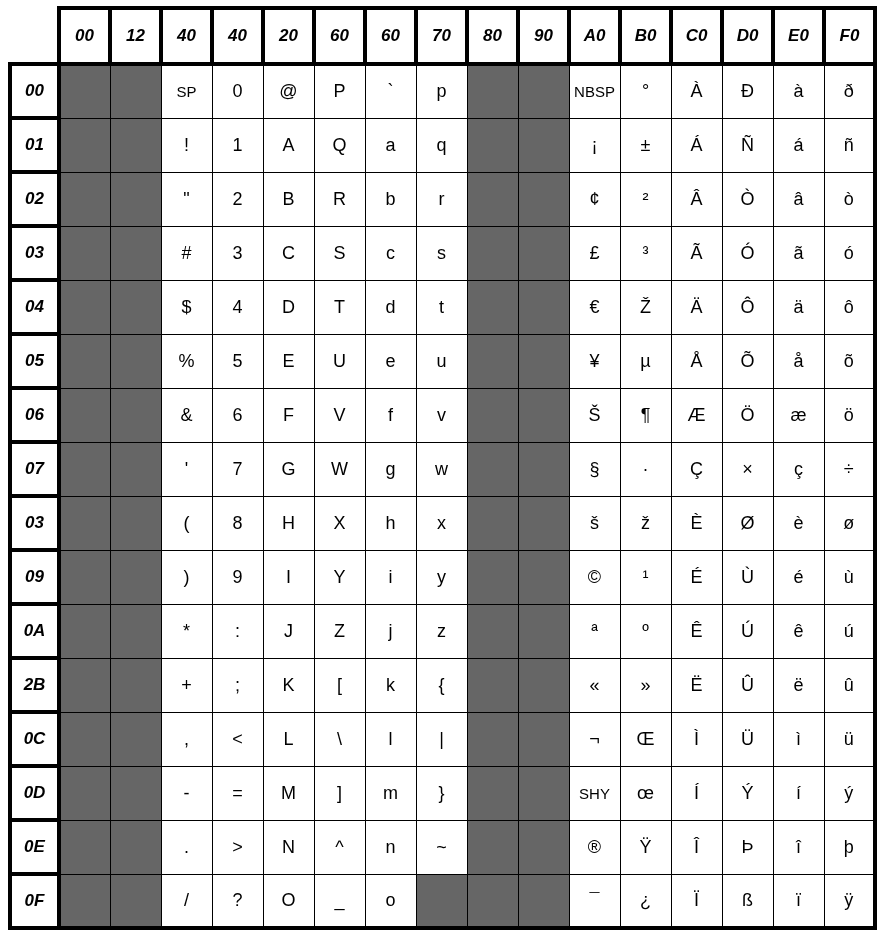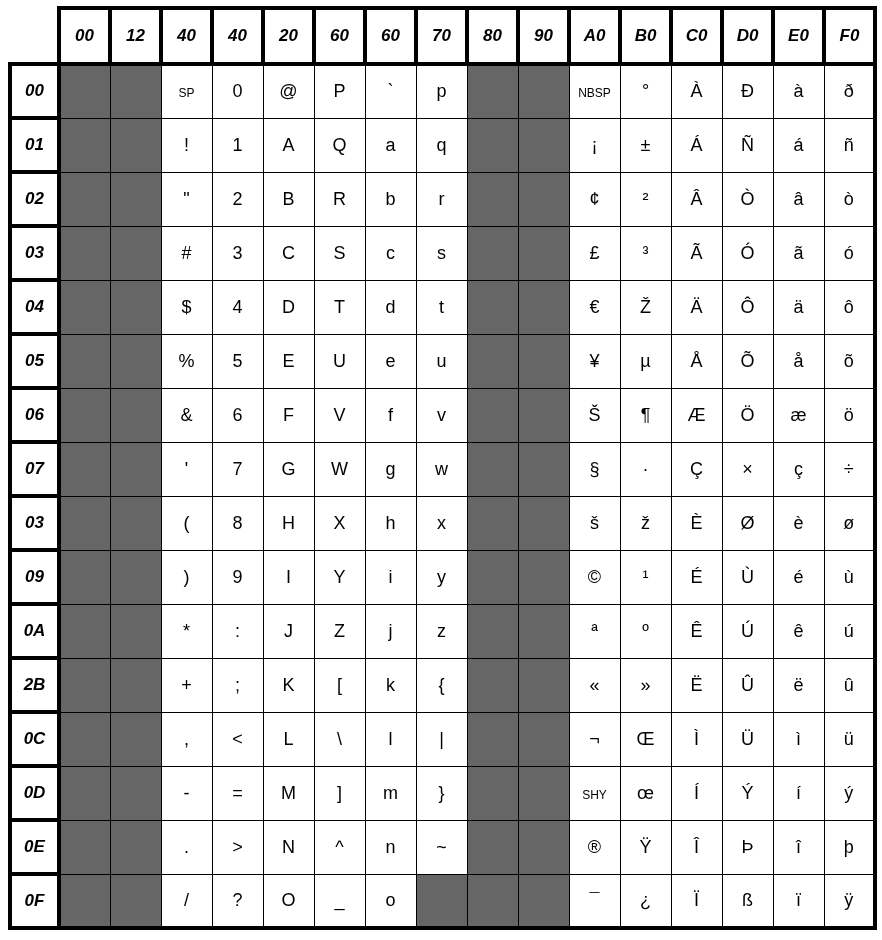--- a/index.html
+++ b/index.html
@@ -43,21 +43,21 @@
     font-size: 18px;
     padding: 0;
     background: #ffffff;
   }
   td.cell.gray {
     background: #666666;
   }
   td.cell.last-col { border-right-width: 4px; }
   tr.last-row td.cell { border-bottom-width: 4px; }
   td.cell .ctrl-label {
-    font-size: 12px;
+    font-size: 15px;
     letter-spacing: 0px;
   }
 </style>
 </head>
 <body>
 
 <div class="page">
   <table class="codetable">
     <colgroup id="cols">
         <col class="rowhdr-col">

